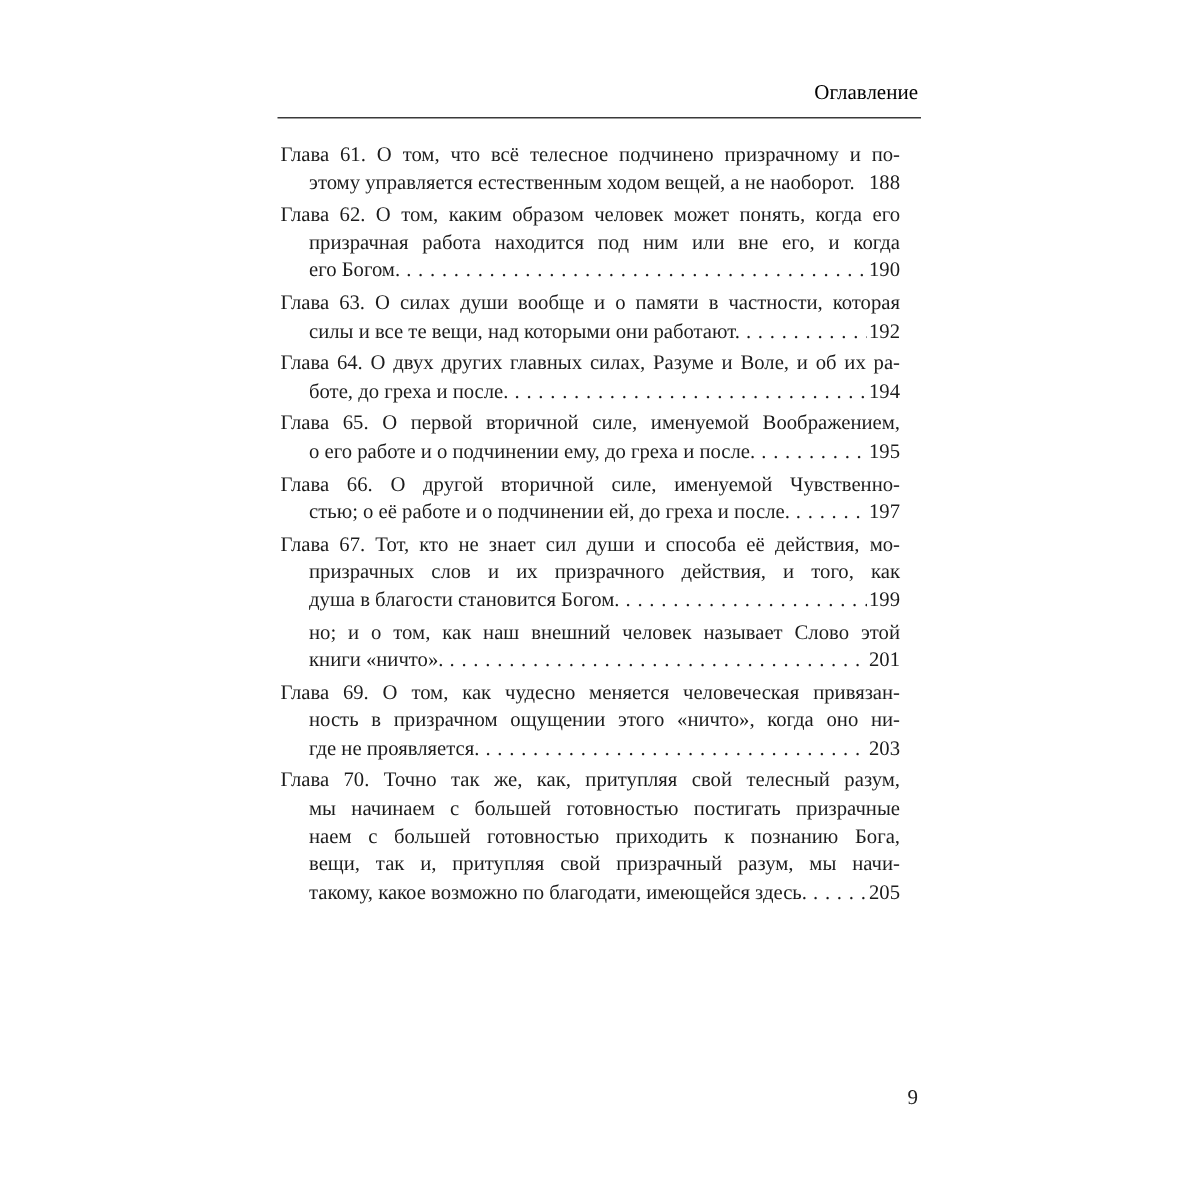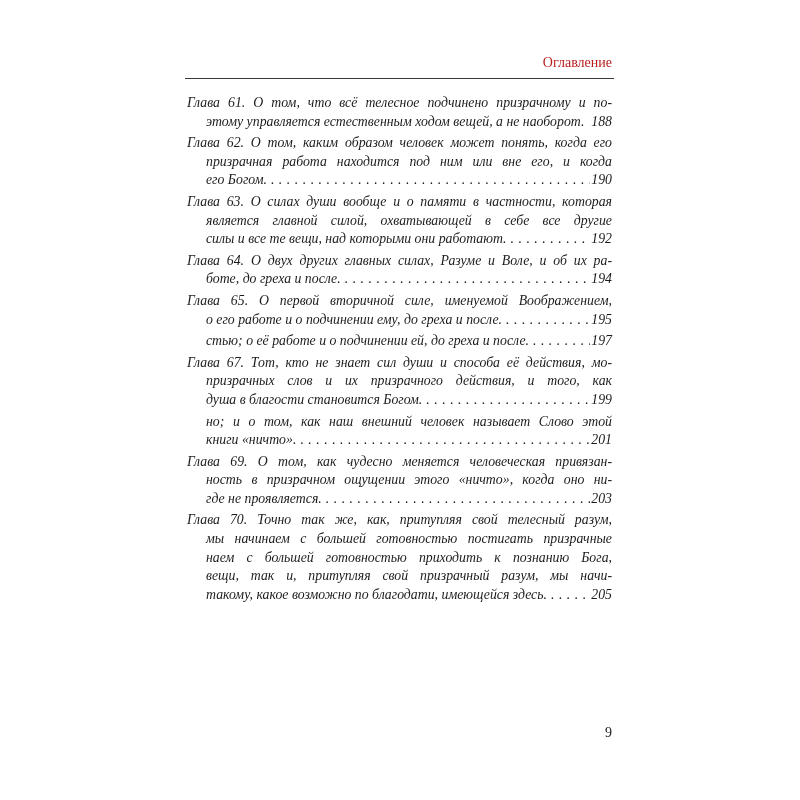--- a/index.html
+++ b/index.html
@@ -17,41 +17,40 @@
     overflow: hidden;
   }
   .running-head {
     position: absolute;
     left: 187px;
     top: 55px;
     width: 425px;
     text-align: right;
     font-size: 14px;
     line-height: 16px;
-    color: #b91c1c;
+    color: #000000;
   }
   .head-rule {
     position: absolute;
     left: 185px;
     top: 78px;
     width: 429px;
     height: 1px;
     background: #3a3a3a;
   }
   .toc {
     position: absolute;
     left: 187px;
     top: 94px;
     width: 425px;
     font-size: 13.8px;
     line-height: 18.6px;
   }
   .entry {
-    margin: 0 0 3px 0;
-    font-style: italic;
+    margin: 0 12px 3px 0;
   }
   .line {
     padding-left: 19px;
     text-align: justify;
     text-align-last: justify;
   }
   .line.first {
     padding-left: 0;
   }
   .line.last {
@@ -105,21 +104,20 @@
         <div class="line first">Глава 62. О том, каким образом человек может понять, когда его</div>
         <div class="line">призрачная работа находится под ним или вне его, и когда</div>
         <div class="line last">
           <span class="t">его Богом.</span>
           <span class="leader">........................................................................................................................</span>
           <span class="pg">190</span>
         </div>
       </div>
       <div class="entry">
         <div class="line first">Глава 63. О силах души вообще и о памяти в частности, которая</div>
-        <div class="line">является главной силой, охватывающей в себе все другие</div>
         <div class="line last">
           <span class="t">силы и все те вещи, над которыми они работают.</span>
           <span class="leader">........................................................................................................................</span>
           <span class="pg">192</span>
         </div>
       </div>
       <div class="entry">
         <div class="line first">Глава 64. О двух других главных силах, Разуме и Воле, и об их ра-</div>
         <div class="line last">
           <span class="t">боте, до греха и после.</span>
@@ -129,20 +127,21 @@
       </div>
       <div class="entry">
         <div class="line first">Глава 65. О первой вторичной силе, именуемой Воображением,</div>
         <div class="line last">
           <span class="t">о его работе и о подчинении ему, до греха и после.</span>
           <span class="leader">........................................................................................................................</span>
           <span class="pg">195</span>
         </div>
       </div>
       <div class="entry">
+        <div class="line first">Глава 66. О другой вторичной силе, именуемой Чувственно-</div>
         <div class="line last">
           <span class="t">стью; о её работе и о подчинении ей, до греха и после.</span>
           <span class="leader">........................................................................................................................</span>
           <span class="pg">197</span>
         </div>
       </div>
       <div class="entry">
         <div class="line first">Глава 67. Тот, кто не знает сил души и способа её действия, мо-</div>
         <div class="line">призрачных слов и их призрачного действия, и того, как</div>
         <div class="line last">

